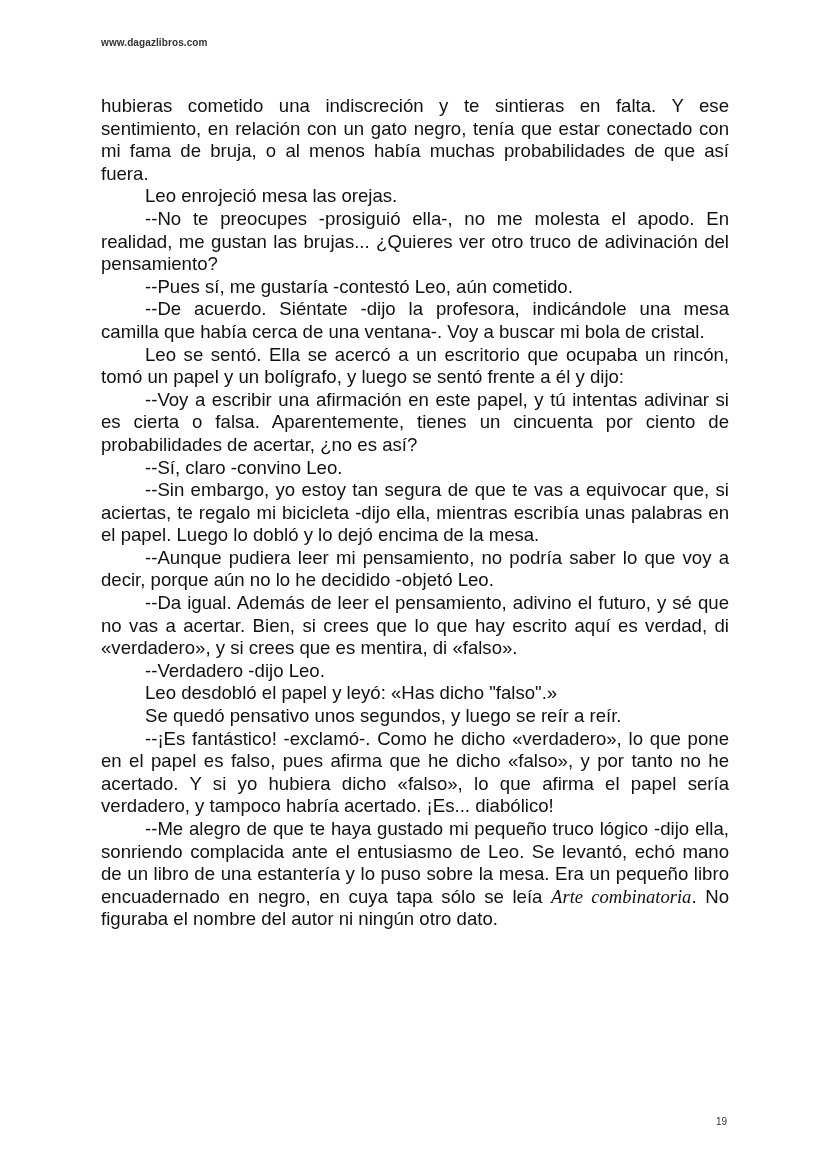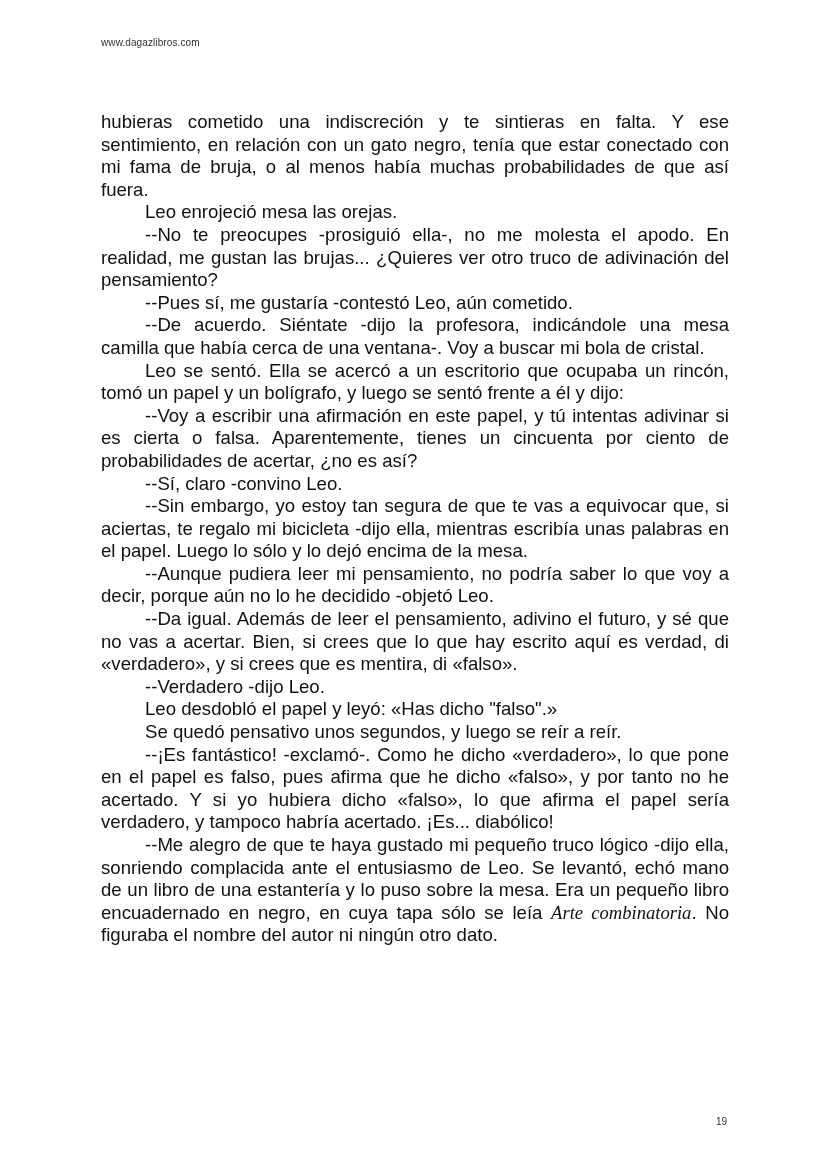--- a/index.html
+++ b/index.html
@@ -15,30 +15,30 @@
       font-family: "Liberation Sans", sans-serif;
       color: #111111;
     }
     .header-url {
       position: absolute;
       left: 101px;
       top: 37px;
       font-size: 10px;
       color: #333333;
       letter-spacing: 0.1px;
+      font-weight: bold;
     }
     .page-body {
       position: absolute;
       left: 101px;
       top: 95px;
       width: 628px;
       font-size: 18.6px;
       line-height: 22.6px;
       text-align: justify;
-      margin-top: 16px;
     }
     .para {
       margin: 0;
       padding: 0;
     }
     .para.indent {
       text-indent: 44px;
     }
     .para.noindent {
       text-indent: 0;
@@ -59,21 +59,21 @@
 
 <div class="page-body">
   <p class="para noindent">hubieras cometido una indiscreción y te sintieras en falta. Y ese sentimiento, en relación con un gato negro, tenía que estar conectado con mi fama de bruja, o al menos había muchas probabilidades de que así fuera.</p>
   <p class="para indent">Leo enrojeció mesa las orejas.</p>
   <p class="para indent">--No te preocupes -prosiguió ella-, no me molesta el apodo. En realidad, me gustan las brujas... ¿Quieres ver otro truco de adivinación del pensamiento?</p>
   <p class="para indent">--Pues sí, me gustaría -contestó Leo, aún cometido.</p>
   <p class="para indent">--De acuerdo. Siéntate -dijo la profesora, indicándole una mesa camilla que había cerca de una ventana-. Voy a buscar mi bola de cristal.</p>
   <p class="para indent">Leo se sentó. Ella se acercó a un escritorio que ocupaba un rincón, tomó un papel y un bolígrafo, y luego se sentó frente a él y dijo:</p>
   <p class="para indent">--Voy a escribir una afirmación en este papel, y tú intentas adivinar si es cierta o falsa. Aparentemente, tienes un cincuenta por ciento de probabilidades de acertar, ¿no es así?</p>
   <p class="para indent">--Sí, claro -convino Leo.</p>
-  <p class="para indent">--Sin embargo, yo estoy tan segura de que te vas a equivocar que, si aciertas, te regalo mi bicicleta -dijo ella, mientras escribía unas palabras en el papel. Luego lo sólo y lo dejó encima de la mesa.</p>
+  <p class="para indent">--Sin embargo, yo estoy tan segura de que te vas a equivocar que, si aciertas, te regalo mi bicicleta -dijo ella, mientras escribía unas palabras en el papel. Luego lo dobló y lo dejó encima de la mesa.</p>
   <p class="para indent">--Aunque pudiera leer mi pensamiento, no podría saber lo que voy a decir, porque aún no lo he decidido -objetó Leo.</p>
   <p class="para indent">--Da igual. Además de leer el pensamiento, adivino el futuro, y sé que no vas a acertar. Bien, si crees que lo que hay escrito aquí es verdad, di «verdadero», y si crees que es mentira, di «falso».</p>
   <p class="para indent">--Verdadero -dijo Leo.</p>
   <p class="para indent">Leo desdobló el papel y leyó: «Has dicho "falso".»</p>
   <p class="para indent">Se quedó pensativo unos segundos, y luego se reír a reír.</p>
   <p class="para indent">--¡Es fantástico! -exclamó-. Como he dicho «verdadero», lo que pone en el papel es falso, pues afirma que he dicho «falso», y por tanto no he acertado. Y si yo hubiera dicho «falso», lo que afirma el papel sería verdadero, y tampoco habría acertado. ¡Es... diabólico!</p>
   <p class="para indent"><span>--Me alegro de que te haya gustado mi pequeño truco lógico -dijo ella, sonriendo complacida ante el entusiasmo de Leo. Se levantó, echó mano de un libro de una estantería y lo puso sobre la mesa. Era un pequeño libro encuadernado en negro, en cuya tapa sólo se leía </span><em>Arte combinatoria</em><span>. No figuraba el nombre del autor ni ningún otro dato.</span></p>
 </div>
 
 <div class="page-number">19</div>

